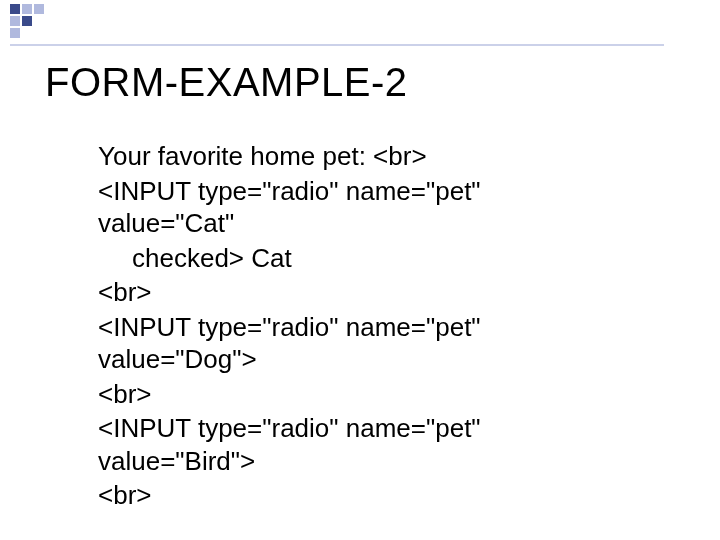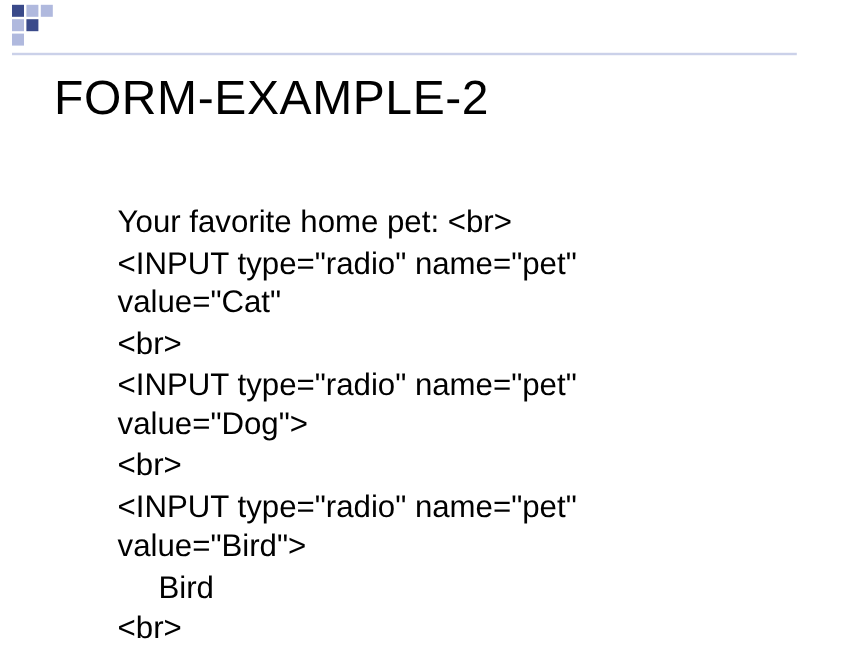--- a/index.html
+++ b/index.html
@@ -57,21 +57,20 @@
     letter-spacing: 0.5px;
   }
 
   .body {
     position: absolute;
     top: 140px;
     left: 98px;
     right: 60px;
     font-size: 26px;
     line-height: 1.25;
-    margin-top: 28px;
   }
   .body .line {
     margin: 0 0 2px 0;
   }
   .body .cont {
     padding-left: 34px;
   }
 </style>
 </head>
 <body>
@@ -87,21 +86,21 @@
     <div class="sq light s6"></div>
   </div>
 
   <div class="rule"></div>
 
   <div class="title">FORM-EXAMPLE-2</div>
 
   <div class="body">
     <div class="line">Your favorite home pet: &lt;br&gt;</div>
     <div class="line">&lt;INPUT  type="radio"  name="pet"  value="Cat"</div>
+    <div class="line cont">checked&gt; Cat</div>
     <div class="line">&lt;br&gt;</div>
     <div class="line">&lt;INPUT type="radio" name="pet" value="Dog"&gt;</div>
     <div class="line">&lt;br&gt;</div>
     <div class="line">&lt;INPUT type="radio" name="pet" value="Bird"&gt;</div>
-    <div class="line cont">Bird</div>
     <div class="line">&lt;br&gt;</div>
   </div>
 
 </div>
 
 </body></html>

